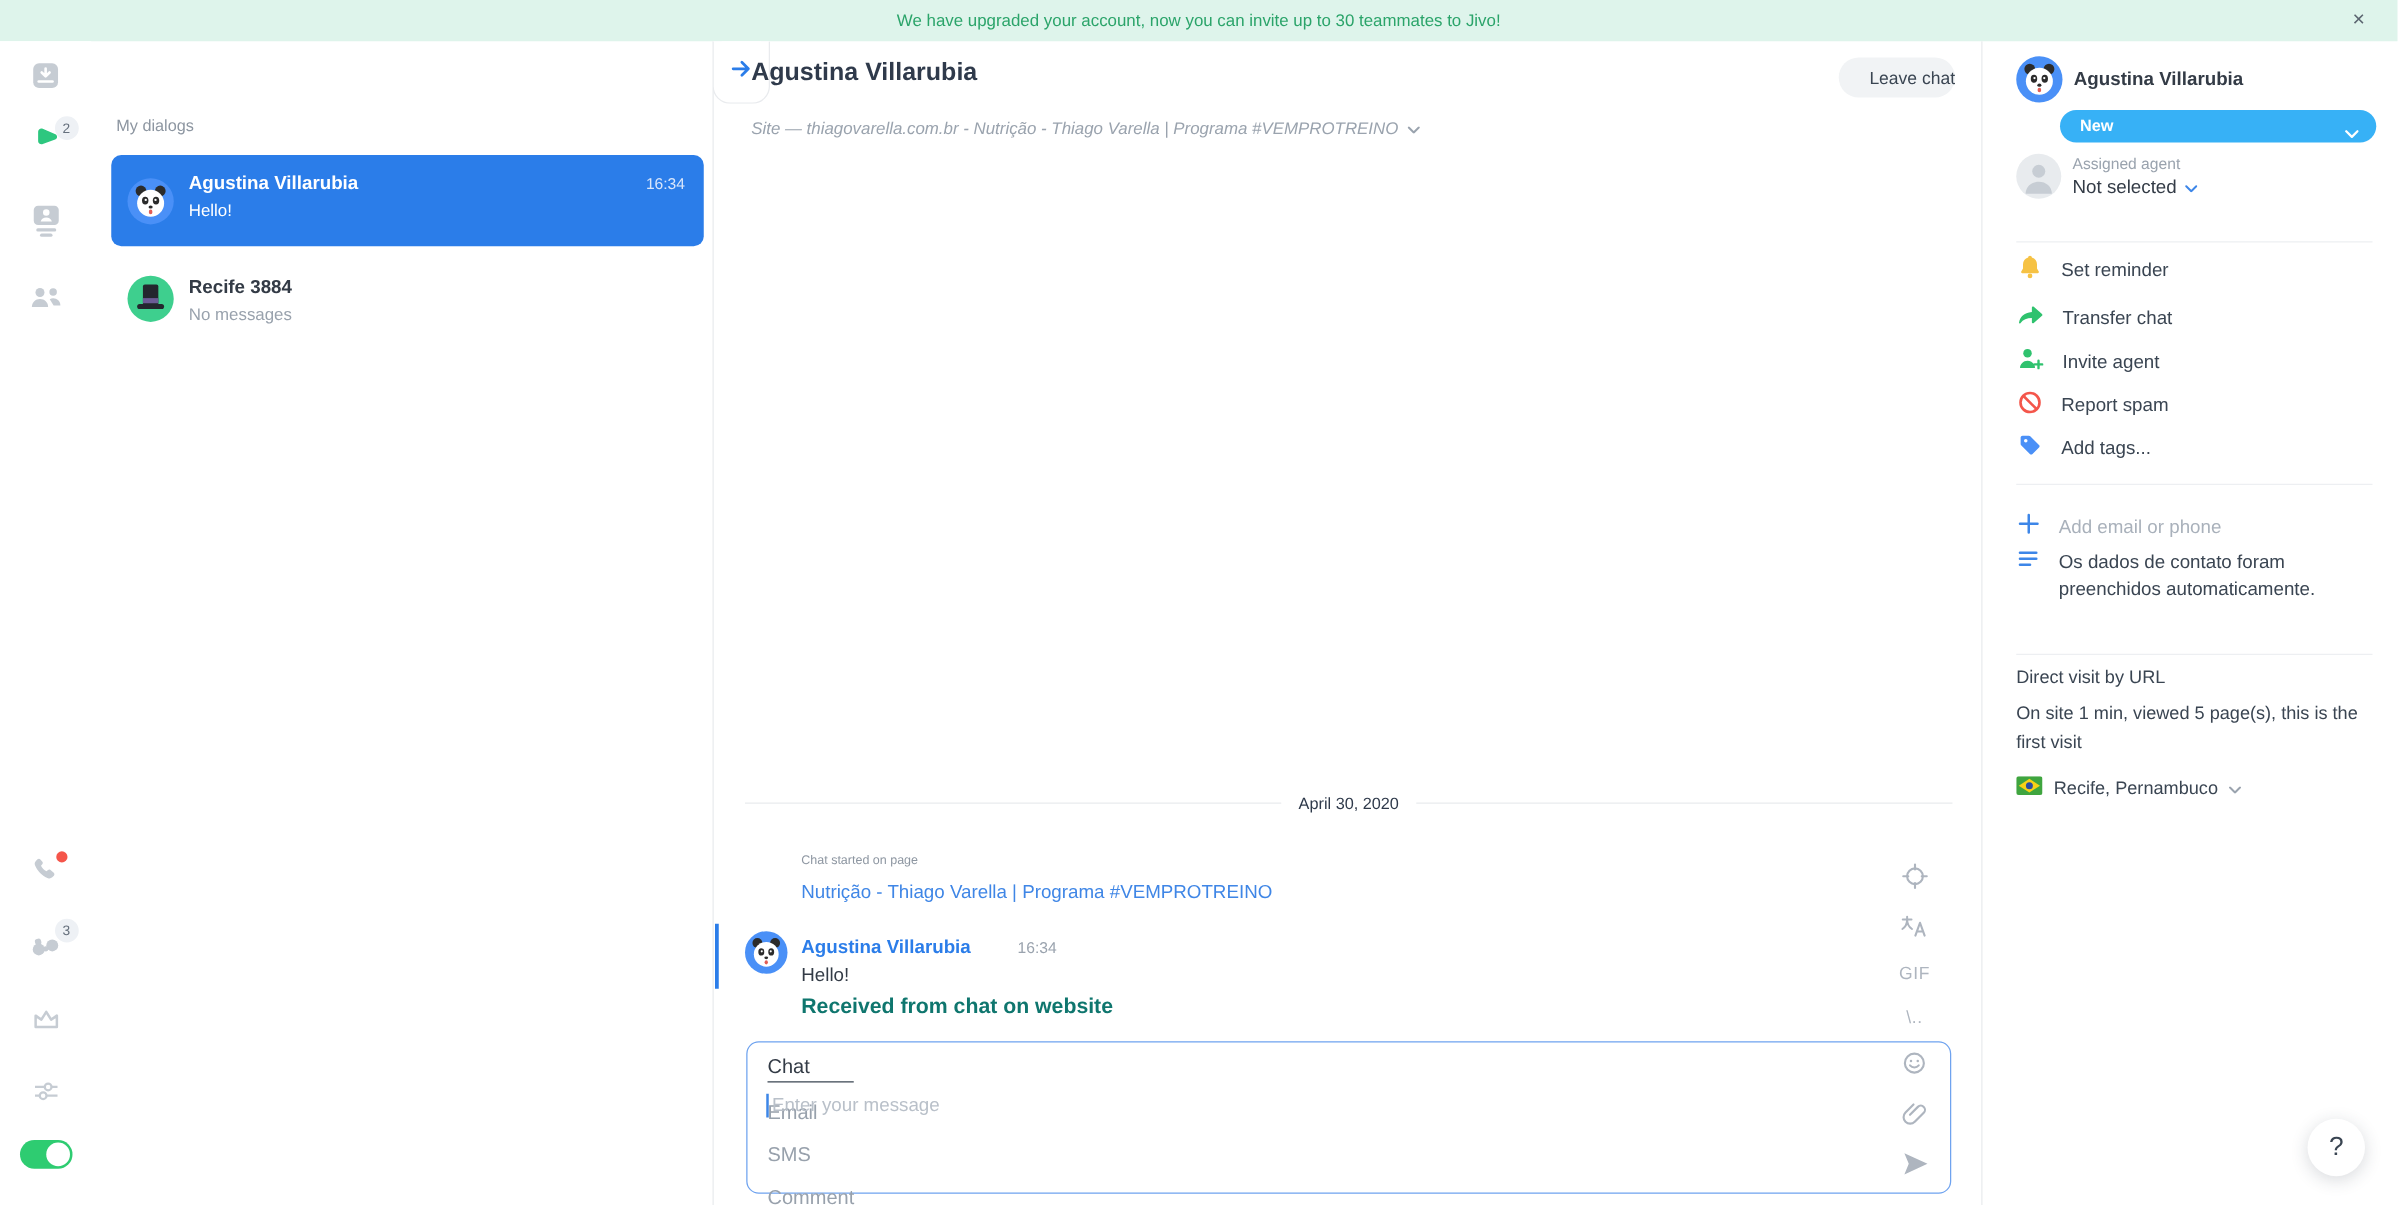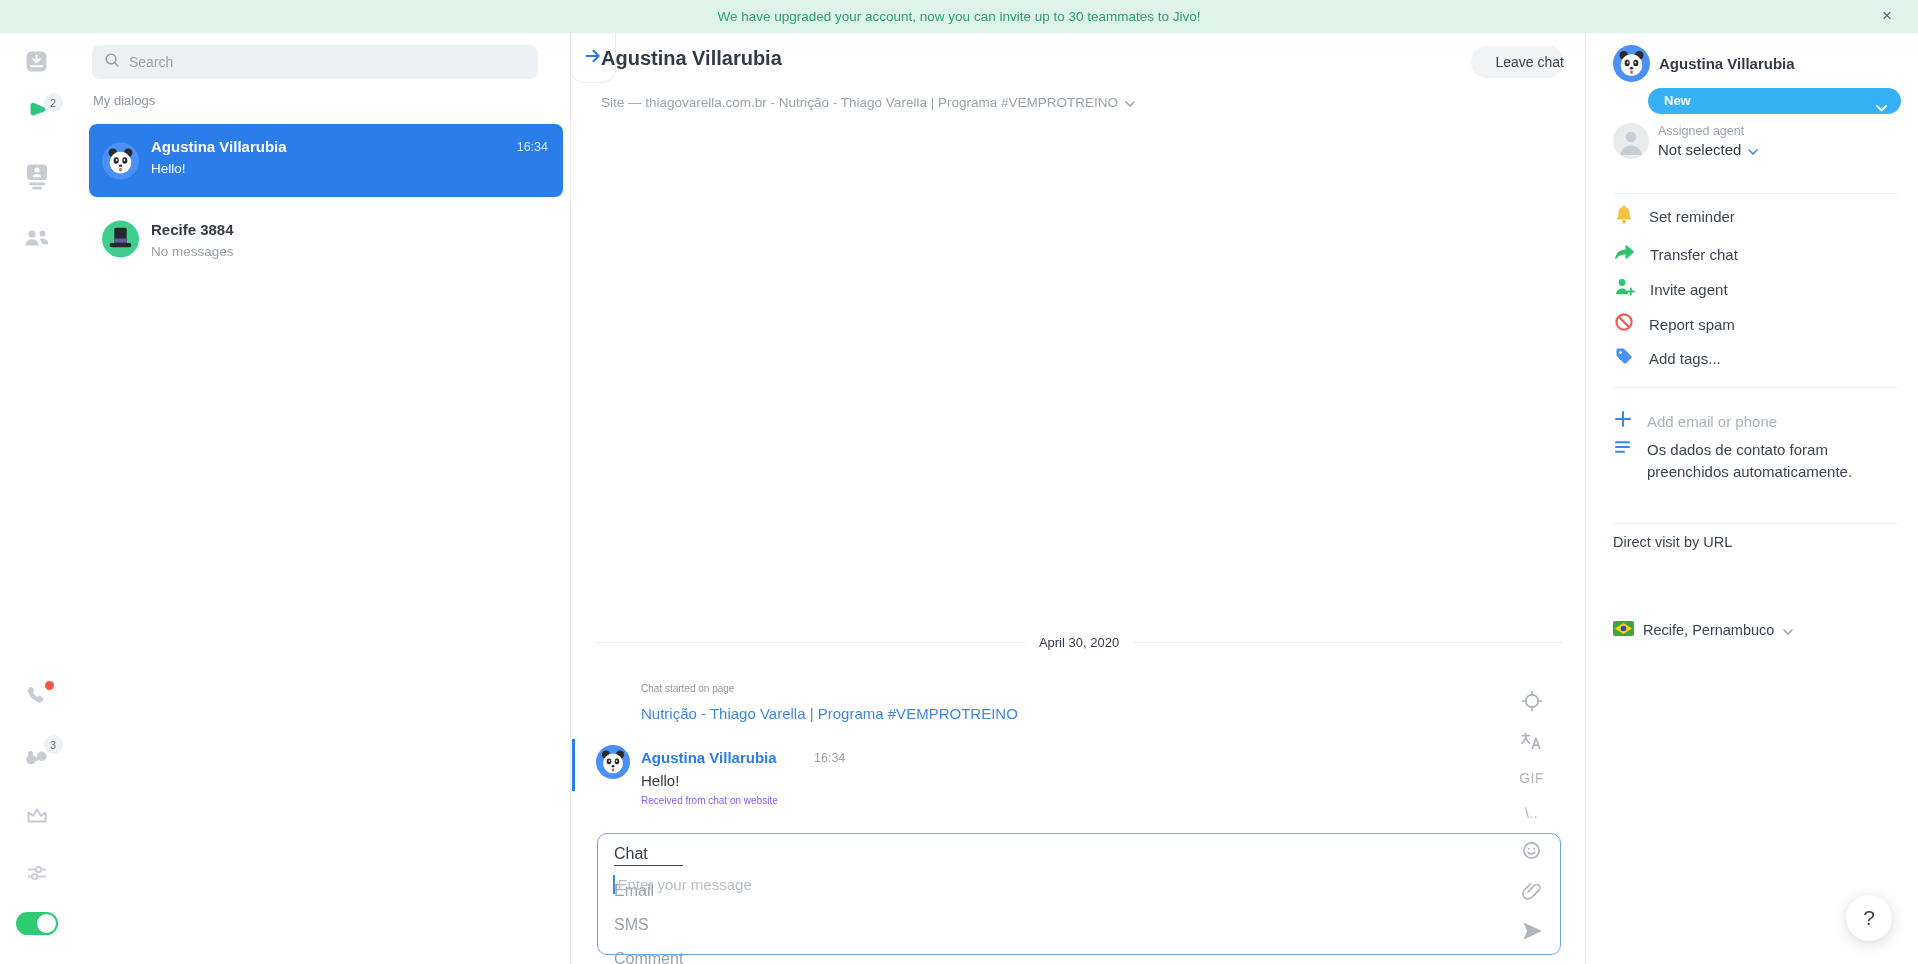--- a/index.html
+++ b/index.html
@@ -51,33 +51,33 @@
   .chatpane { position:absolute; left:570px; top:33px; width:1015px; height:931px;
     border-left:1px solid #e9ebee; }
   .back-tab { position:absolute; left:-1px; top:0; width:46px; height:50px; background:#fff;
     border:1px solid #e9ebee; border-top:none; border-radius:0 0 14px 14px;
     display:flex; align-items:center; justify-content:center; cursor:pointer; }
   .chat-title { position:absolute; left:30px; top:14px; font-size:20px; font-weight:600; color:#2f3a4b; }
   .leave-btn { position:absolute; left:900px; top:13px; width:93px; height:32px;
     background:#f1f3f5; border-radius:16px; font-size:14px; color:#3a4552;
     text-align:right; line-height:32px; cursor:pointer; }
   .chat-source { position:absolute; left:30px; top:62px; font-size:13.5px; color:#9aa3ae;
-    display:flex; align-items:center; gap:7px; cursor:pointer; }
+    display:flex; align-items:center; gap:7px; cursor:pointer;font-style:italic; }
   .date-divider { position:absolute; left:25px; top:602px; width:966px;
     display:flex; align-items:center; gap:14px; }
   .date-divider .line { flex:1; height:1px; background:#e9ebee; }
   .date-divider .txt { font-size:13px; color:#2f3a4b; }
   .sys-label { position:absolute; left:70px; top:650px; font-size:10px; color:#8d96a1; }
   .sys-link { position:absolute; left:70px; top:672px; font-size:15px; color:#3f86e6; cursor:pointer; }
   .msg-bar { position:absolute; left:1px; top:706px; width:3px; height:52px; background:#2b7de9; }
   .msg-avatar { position:absolute; left:25px; top:712px; width:34px; height:34px; border-radius:50%; }
   .msg-name { position:absolute; left:70px; top:716px; font-size:15px; font-weight:bold; color:#2b7de9; }
   .msg-time { position:absolute; left:243px; top:718px; font-size:12.5px; color:#9aa3ae; }
   .msg-text { position:absolute; left:70px; top:739px; font-size:15px; color:#333b46; }
-  .msg-meta { position:absolute; left:70px; top:762px; font-size:10px; color:#8b5cf6; }
+  .msg-meta { position:absolute; left:70px; top:762px; font-size:17px; color:#0f766e;font-weight:bold; }
 
   .composer { position:absolute; left:26px; top:800px; width:964px; height:122px;
     border:1.5px solid #6fa3ef; border-radius:10px; background:#fff; }
   .tabs { position:absolute; left:16px; top:11px; display:flex; gap:16px; font-size:16px;flex-direction:column; }
   .tab { color:#98a1ac; cursor:pointer; }
   .tab.active { color:#333b46; border-bottom:1.5px solid #3a4552; padding-bottom:2px; }
   .placeholder { position:absolute; left:15px; top:41px; font-size:15px; color:#b9c0c9;
     display:flex; align-items:center; }
   .caret { display:inline-block; width:1.5px; height:19px; background:#3d86e8; margin-right:3px; }
   .composer-icons { position:absolute; right:16px; bottom:12px; display:flex; gap:19px;
@@ -198,29 +198,20 @@
           <circle cx="9.5" cy="13.5" r="2.7" fill="#fff" stroke="#c6ccd3" stroke-width="1.8"></circle>
         </svg>
     </span>
   </div>
   <div class="toggle">
     <span class="knob"></span>
   </div>
 </div>
 
 <div class="dialogs">
-  <div class="search">
-    <span>
-      <svg width="16" height="16" viewBox="0 0 16 16">
-          <circle cx="7" cy="7" r="4.8" fill="none" stroke="#98a1ac" stroke-width="1.6"></circle>
-          <path d="M10.6 10.6L14 14" stroke="#98a1ac" stroke-width="1.6" stroke-linecap="round"></path>
-        </svg>
-    </span>
-    <input placeholder="Search" style="">
-  </div>
   <div class="section-label">My dialogs</div>
 
   <div class="dlg-item sel">
     <span class="d-avatar av-blue">
       <svg width="37" height="37" viewBox="0 0 36 36">
           <circle cx="10.5" cy="10" r="4.2" fill="#2b2b2b"></circle>
           <circle cx="25.5" cy="10" r="4.2" fill="#2b2b2b"></circle>
           <circle cx="18" cy="19.5" r="10.5" fill="#fff"></circle>
           <ellipse cx="13.8" cy="17.5" rx="2.5" ry="3.1" fill="#2b2b2b"></ellipse>
           <ellipse cx="22.2" cy="17.5" rx="2.5" ry="3.1" fill="#2b2b2b"></ellipse>
@@ -448,20 +439,21 @@
       <svg width="18" height="16" viewBox="0 0 18 16">
           <path d="M2 3.2h13M2 8h13M2 12.8h8" stroke="#3d86e8" stroke-width="2.1" stroke-linecap="round"></path>
         </svg>
     </span>
     <span class="lbl">Os dados de contato foram preenchidos automaticamente.</span>
   </div>
 
   <div class="divider" style="top:490px"></div>
 
   <div class="visit-title">Direct visit by URL</div>
+  <div class="visit-info">On site 1 min, viewed 5 page(s), this is the first visit</div>
 
   <div class="loc-row">
     <span>
       <svg width="21" height="15" viewBox="0 0 21 15">
           <rect width="21" height="15" rx="2" fill="#3fa53f"></rect>
           <polygon points="10.5,2 19,7.5 10.5,13 2,7.5" fill="#f7d116"></polygon>
           <circle cx="10.5" cy="7.5" r="2.8" fill="#2a4da0"></circle>
         </svg>
     </span>
     <span>Recife, Pernambuco</span>

